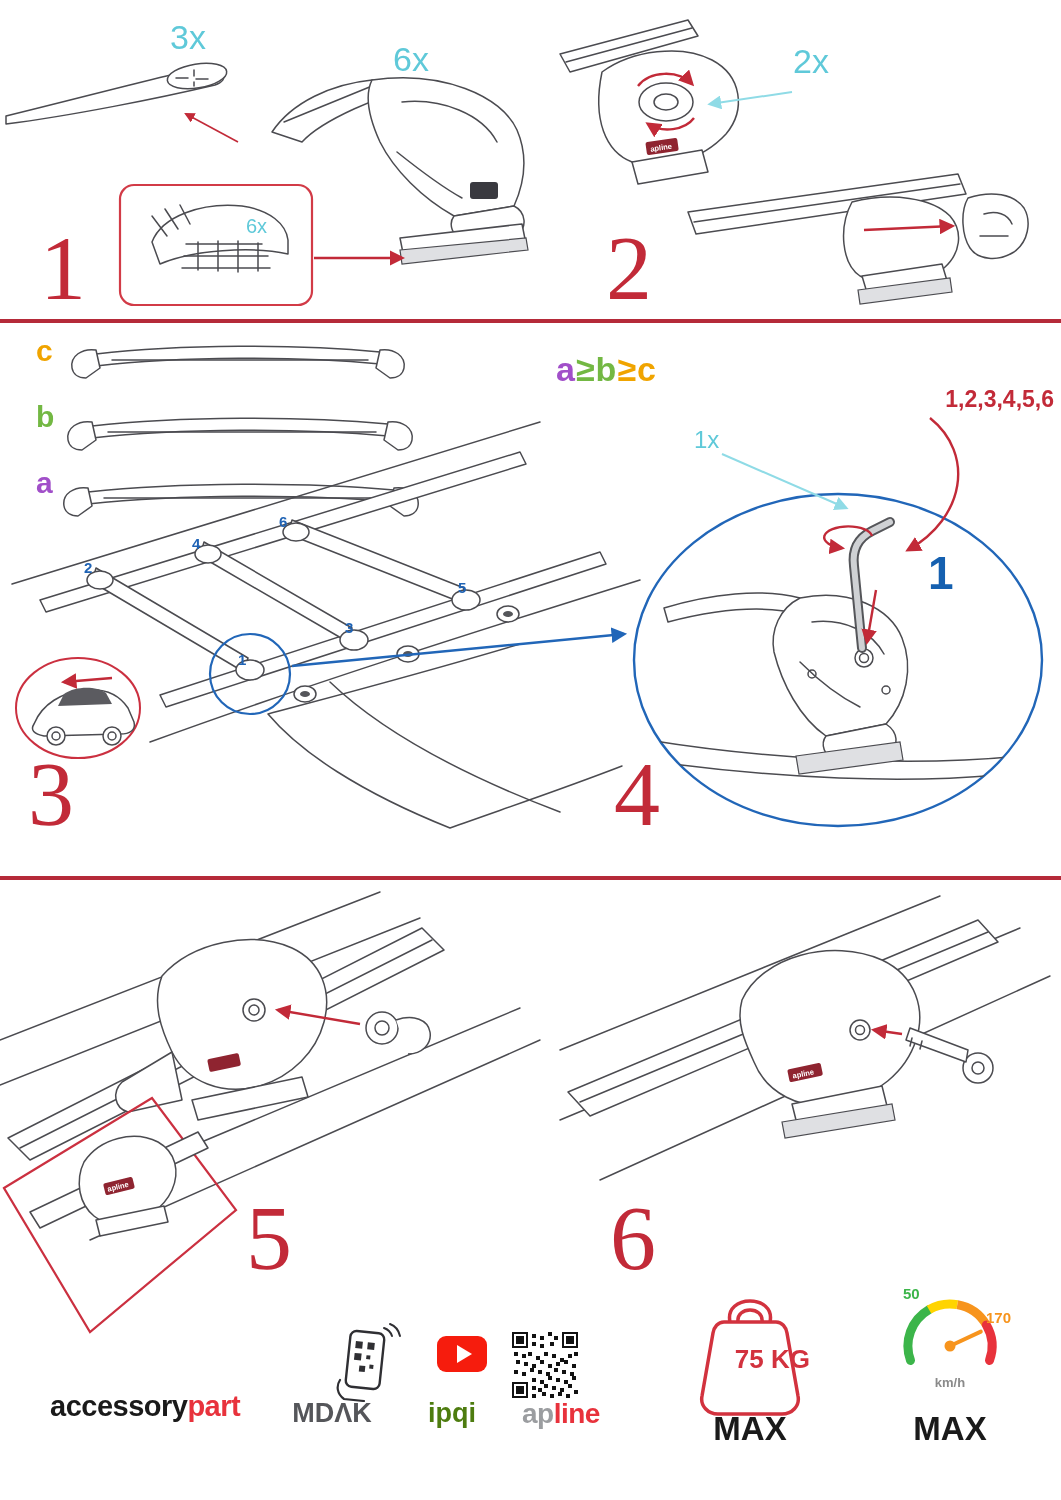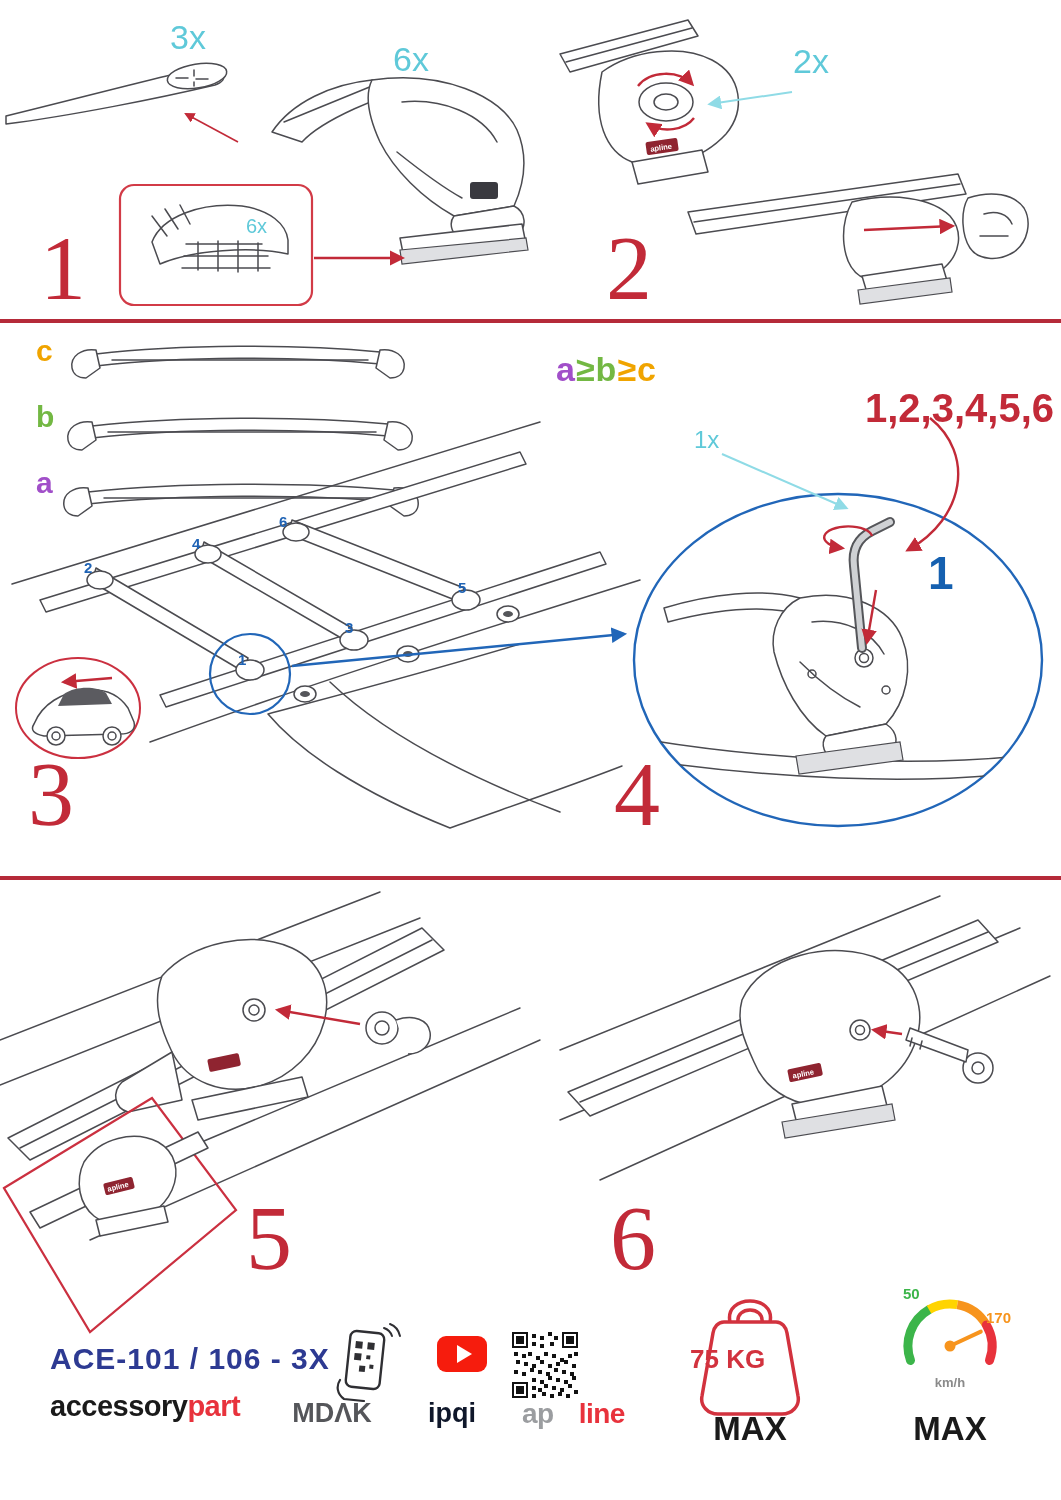--- a/index.html
+++ b/index.html
@@ -20,28 +20,28 @@
   .patch{fill:#8f2430;stroke:none;}
   .patch-text{fill:#ffffff;font-family:"Liberation Sans",sans-serif;font-size:7.5px;font-weight:bold;}
   
   .lbl{position:absolute;line-height:1;white-space:nowrap;font-weight:bold;}
   .qty{color:#5fc9d9;font-size:34px;font-weight:500;}
   .qty-sm{color:#5fc9d9;font-size:20px;font-weight:500;}
   .stepnum{color:#c22a38;font-family:"Liberation Serif",serif;font-size:92px;font-weight:400;}
   .pos{color:#1f63b5;font-size:15px;font-weight:bold;}
   .divider{position:absolute;left:0;width:1061px;height:4px;background:#b52a39;}
   .formula{font-size:34px;font-weight:bold;letter-spacing:1px;}
-  .seq{color:#c22a38;font-size:40px;font-weight:bold;text-align:right;width:198px;}
+  .seq{color:#c22a38;font-size:23px;font-weight:bold;text-align:right;width:198px;}
   .blue-one{color:#1560b0;font-size:46px;font-weight:bold;}
   .model{color:#2d3a92;font-size:30px;font-weight:bold;letter-spacing:1px;}
   .brandline{font-size:29px;font-weight:bold;letter-spacing:-0.5px;}
   .mdak{color:#55565a;font-size:27px;font-weight:bold;text-align:center;}
-  .ipqi{color:#0f172a;font-size:27px;font-weight:bold;text-align:center;}
-  .apline-gray{color:#9b9da0;margin-left:24px;} .apline-red{color:#e8323c;margin-left:25px;}
-  .w75{color:#d2323e;font-size:26px;font-weight:bold;text-align:left;}
+  .ipqi{color:#4d7c0f;font-size:27px;font-weight:bold;text-align:center;}
+  .apline-gray{color:#9b9da0;margin-left:24px;} .apline-red{color:#e8323c;}
+  .w75{color:#d2323e;font-size:26px;font-weight:bold;text-align:right;}
   .maxlbl{color:#1a1a1a;font-size:33px;font-weight:bold;text-align:center;}
   .sp-low{color:#3cb54a;font-size:15px;font-weight:bold;}
   .sp-high{color:#f7941d;font-size:15px;font-weight:bold;}
   .kmh{color:#8a8a8a;font-size:13px;text-align:center;}
   .c-orange{color:#f0a400;} .c-green{color:#73b843;} .c-purple{color:#a14fc9;}
   .barlbl{font-size:30px;font-weight:bold;}
 </style>
 </head>
 <body>
 
@@ -289,21 +289,20 @@
         <path class="lnf" d="M966,182 L906,160 L910,148 L968,170 Z"></path>
         <path class="ln" d="M912,158 l-2,8 M922,161 l-2,8"></path>
       </g>
       <line class="redln2" x1="902" y1="154" x2="874" y2="150" marker-end="url(#m3red)"></line>
     </g>
   </svg>
 
   <div class="lbl stepnum" style="left:246px;top:1192px">5</div>
   <div class="lbl stepnum" style="left:610px;top:1192px">6</div>
 
-  <div class="lbl model" style="left:50px;top:1344px">ACE-101 / 106 - 3X</div>
   <div class="lbl brandline" style="left:50px;top:1392px">
     <span style="color:#1a1a1a">accessory</span><span style="color:#e8323c">part</span>
   </div>
 
   <svg style="left:332px;top:1322px" width="70" height="80" viewBox="0 0 70 80">
     <rect x="16" y="10" width="34" height="56" rx="6" fill="#fff" stroke="#2f2f33" stroke-width="2.4" transform="rotate(6 33 38)"></rect>
     <g fill="#2f2f33" transform="rotate(6 33 38)">
       <rect x="22" y="20" width="7" height="7"></rect>
         <rect x="34" y="20" width="7" height="7"></rect>
       <rect x="22" y="32" width="7" height="7"></rect>

